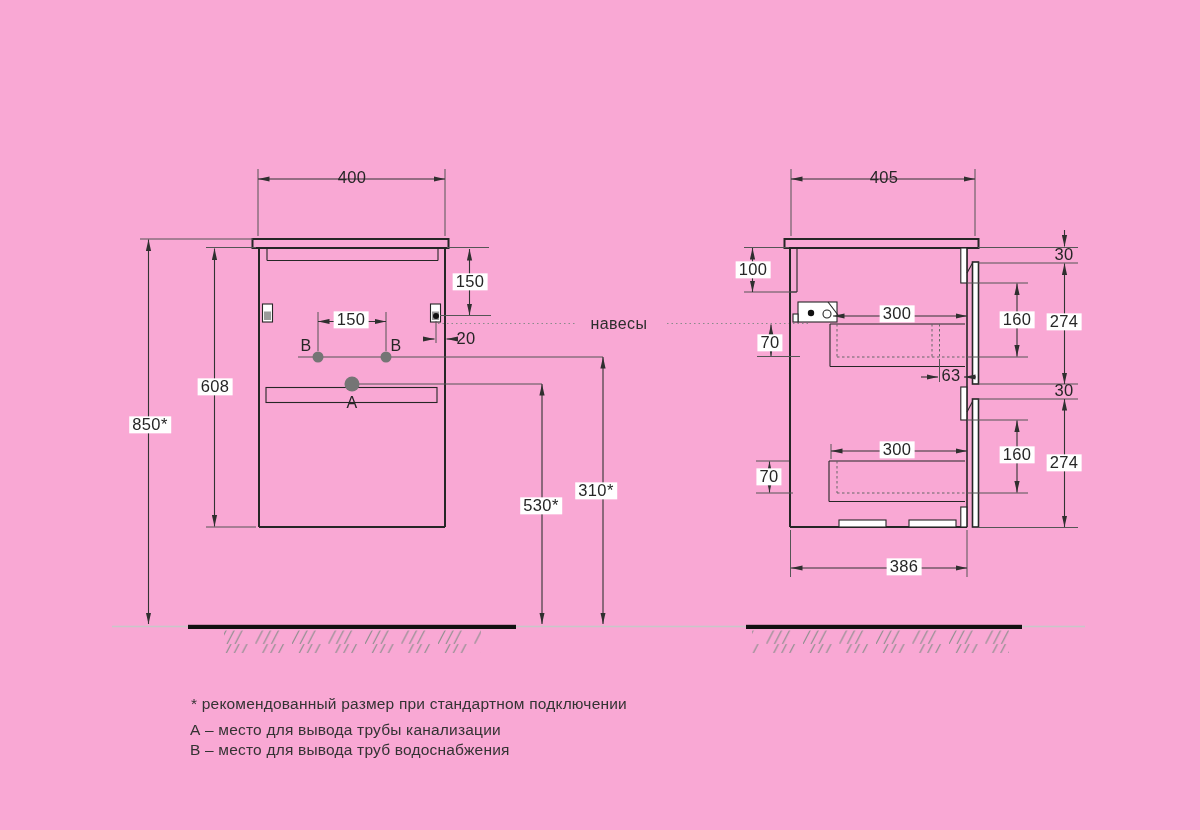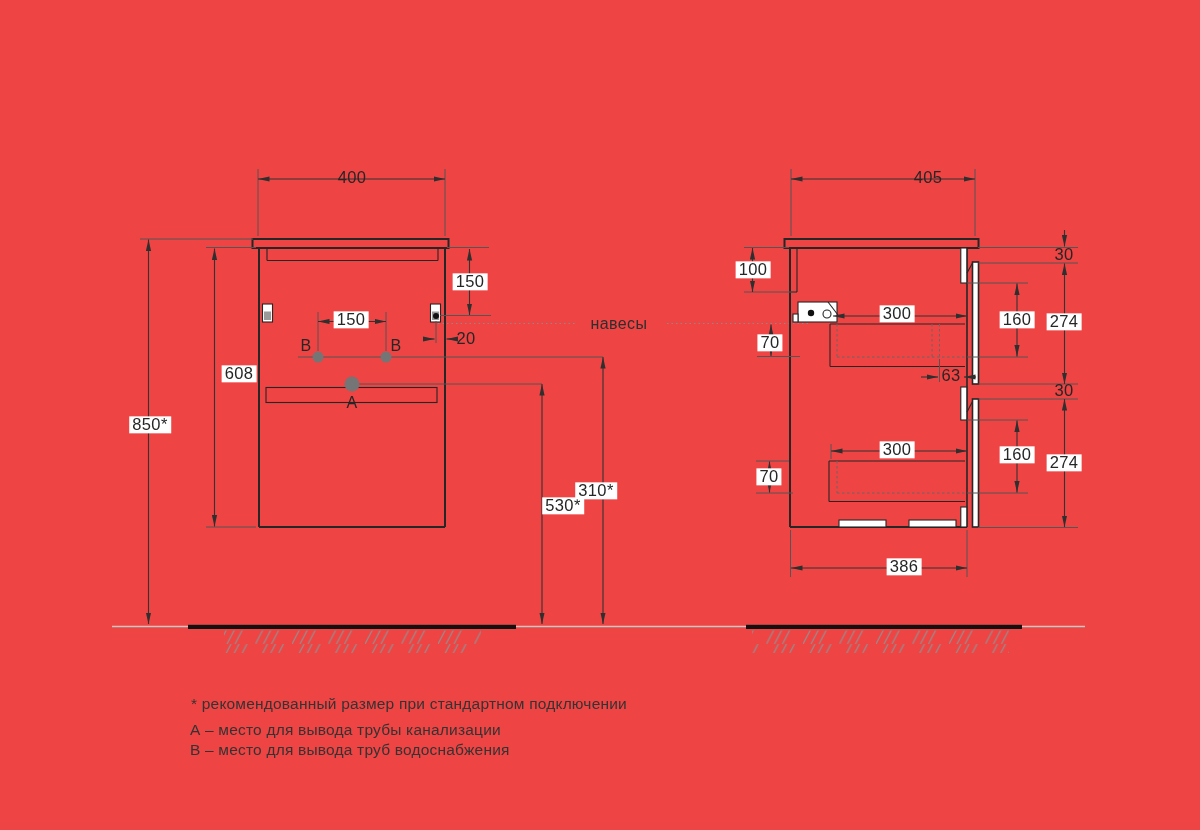--- a/index.html
+++ b/index.html
@@ -1,16 +1,16 @@
 <!DOCTYPE html>
 <html style="--line: #262626; --dim: #333333; --dot: #757575; --hatch: #8f8f8f; --floor: #111111;"><head>
 <meta charset="utf-8">
 <style>
   html,body{margin:0;padding:0;background:#fff;}
-  .stage{position:relative;width:1200px;height:830px;background:#ef4444;overflow:hidden;
+  .stage{position:relative;width:1200px;height:830px;background:#f9a8d4;overflow:hidden;
          font-family:"Liberation Sans",sans-serif;}
   .stage svg{position:absolute;left:0;top:0;}
   
   .st2{stroke:var(--line);stroke-width:2;fill:none;}
   .st15{stroke:var(--line);stroke-width:1.6;fill:none;}
   .st1{stroke:var(--line);stroke-width:1.1;fill:none;}
   .ext{stroke:#555;stroke-width:1;fill:none;}
   .dim{stroke:var(--dim);stroke-width:1.1;fill:none;}
   .dsh{stroke:#666;stroke-width:1;stroke-dasharray:2.5 2.5;fill:none;}
   .nav{stroke:#8a8a8a;stroke-width:1.2;stroke-dasharray:1.5 3;fill:none;}
@@ -189,30 +189,30 @@
     <line x1="769.5" y1="461.5" x2="769.5" y2="492.5" class="dim" marker-start="url(#ah)" marker-end="url(#ah)"></line>
     <line x1="831" y1="451" x2="967" y2="451" class="dim" marker-start="url(#ah)" marker-end="url(#ah)"></line>
     <line x1="791" y1="568" x2="967" y2="568" class="dim" marker-start="url(#ah)" marker-end="url(#ah)"></line>
   </g>
 </svg>
 
 <div class="lbl nobg" style="left:352px;top:178px;">400</div>
 <div class="lbl" style="left:470px;top:282px;">150</div>
 <div class="lbl" style="left:351px;top:320px;">150</div>
 <div class="lbl nobg" style="left:466px;top:339px;">20</div>
-<div class="lbl" style="left:215px;top:374px;margin-left:24px;">608</div>
+<div class="lbl" style="left:215px;top:387px;">608</div>
 <div class="lbl" style="left:150px;top:425px;">850*</div>
-<div class="lbl" style="left:541px;top:506px;margin-left:22px;">530*</div>
+<div class="lbl" style="left:541px;top:506px;">530*</div>
 <div class="lbl" style="left:596px;top:491px;">310*</div>
 <div class="lbl letter" style="left:306px;top:346px;">B</div>
 <div class="lbl letter" style="left:396px;top:346px;">B</div>
 <div class="lbl letter" style="left:352px;top:403px;">A</div>
 <div class="lbl callout" style="left:619px;top:324px;">навесы</div>
 
-<div class="lbl nobg" style="left:884px;top:178px;margin-left:44px;">405</div>
+<div class="lbl nobg" style="left:884px;top:178px;">405</div>
 <div class="lbl" style="left:753px;top:270px;">100</div>
 <div class="lbl nobg" style="left:1064px;top:255px;">30</div>
 <div class="lbl" style="left:1017px;top:320px;">160</div>
 <div class="lbl" style="left:1064px;top:322px;">274</div>
 <div class="lbl" style="left:770px;top:343px;">70</div>
 <div class="lbl" style="left:897px;top:314px;">300</div>
 <div class="lbl nobg" style="left:951px;top:376px;">63</div>
 <div class="lbl nobg" style="left:1064px;top:391px;">30</div>
 <div class="lbl" style="left:1017px;top:455px;">160</div>
 <div class="lbl" style="left:1064px;top:463px;">274</div>

